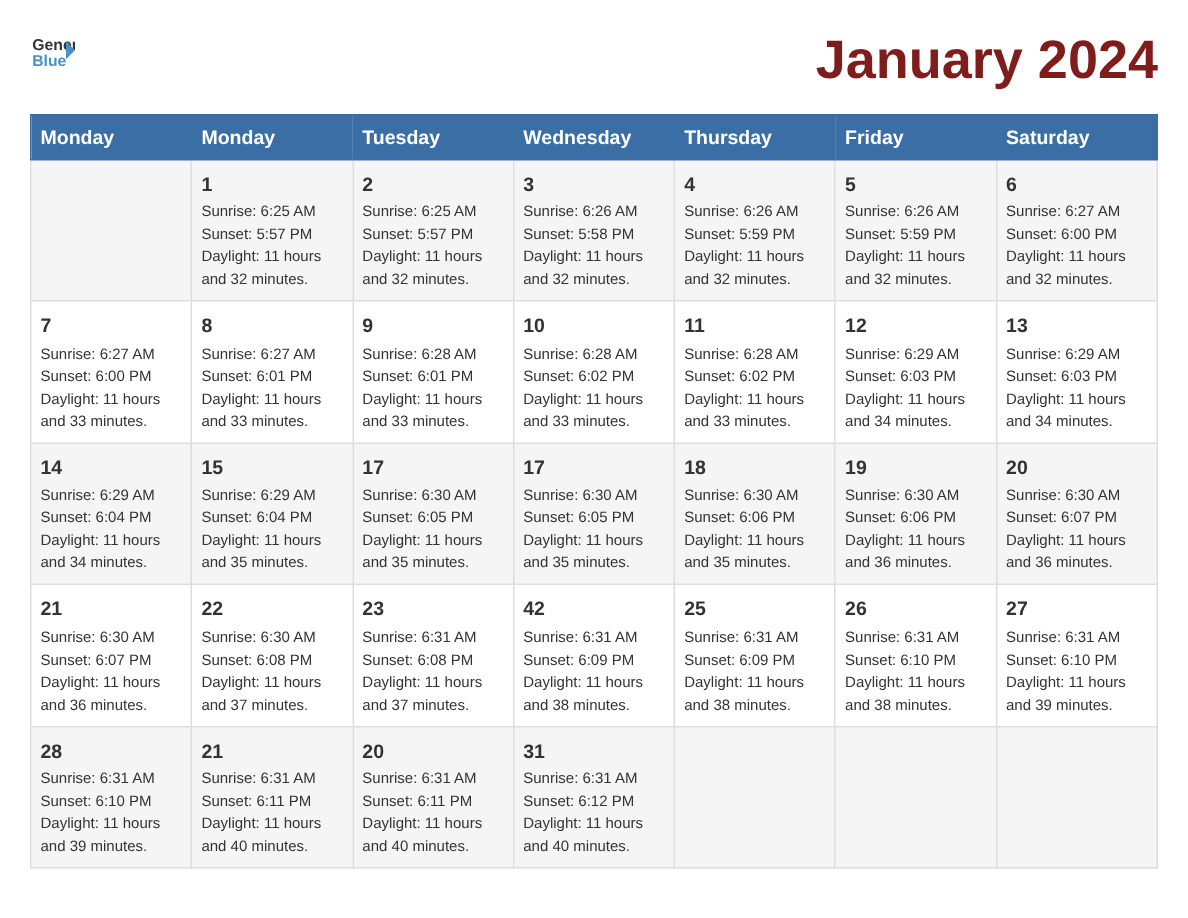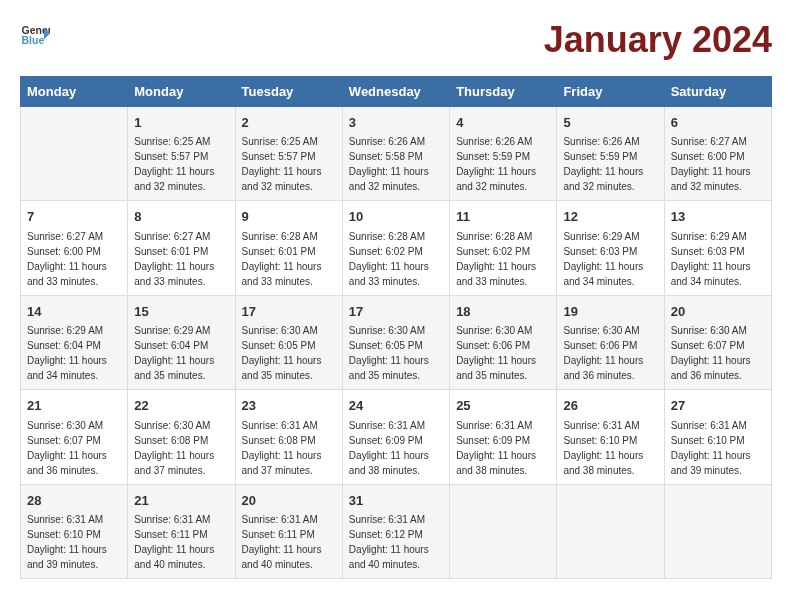--- a/index.html
+++ b/index.html
@@ -204,21 +204,21 @@
         </td>
         <td>
           <span class="day-number">22</span>
           <div class="day-info">Sunrise: 6:30 AM<br>Sunset: 6:08 PM<br>Daylight: 11 hours<br>and 37 minutes.</div>
         </td>
         <td>
           <span class="day-number">23</span>
           <div class="day-info">Sunrise: 6:31 AM<br>Sunset: 6:08 PM<br>Daylight: 11 hours<br>and 37 minutes.</div>
         </td>
         <td>
-          <span class="day-number">24</span>
+          <span class="day-number">42</span>
           <div class="day-info">Sunrise: 6:31 AM<br>Sunset: 6:09 PM<br>Daylight: 11 hours<br>and 38 minutes.</div>
         </td>
         <td>
           <span class="day-number">25</span>
           <div class="day-info">Sunrise: 6:31 AM<br>Sunset: 6:09 PM<br>Daylight: 11 hours<br>and 38 minutes.</div>
         </td>
         <td>
           <span class="day-number">26</span>
           <div class="day-info">Sunrise: 6:31 AM<br>Sunset: 6:10 PM<br>Daylight: 11 hours<br>and 38 minutes.</div>
         </td>

